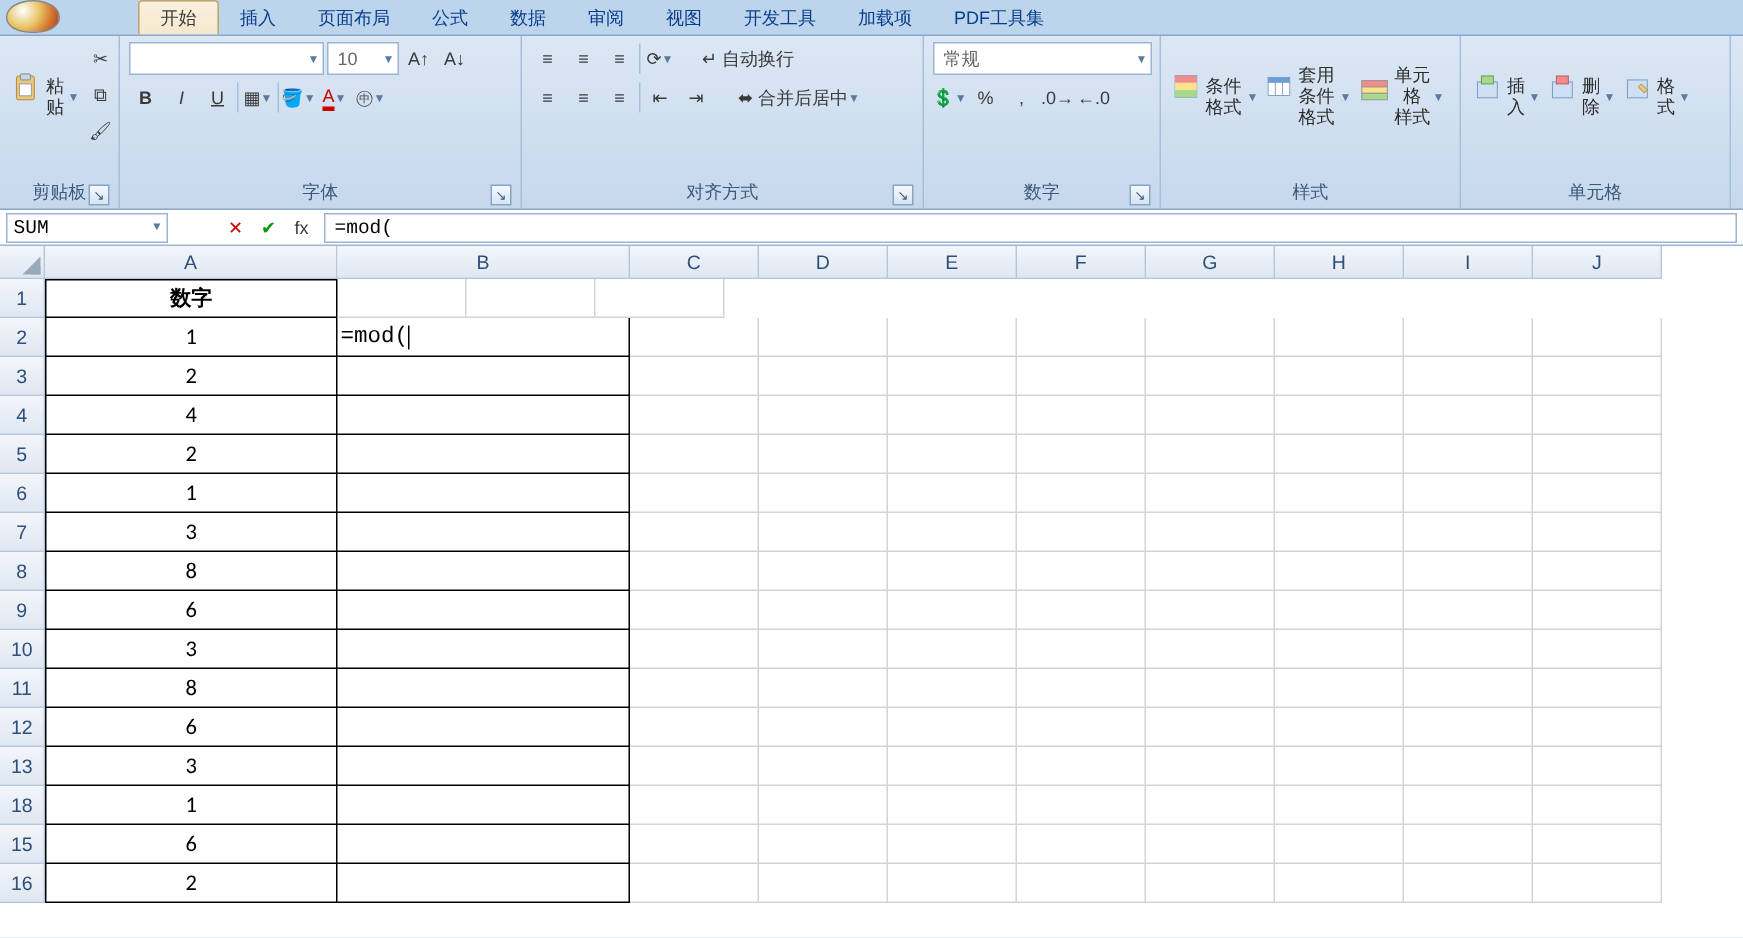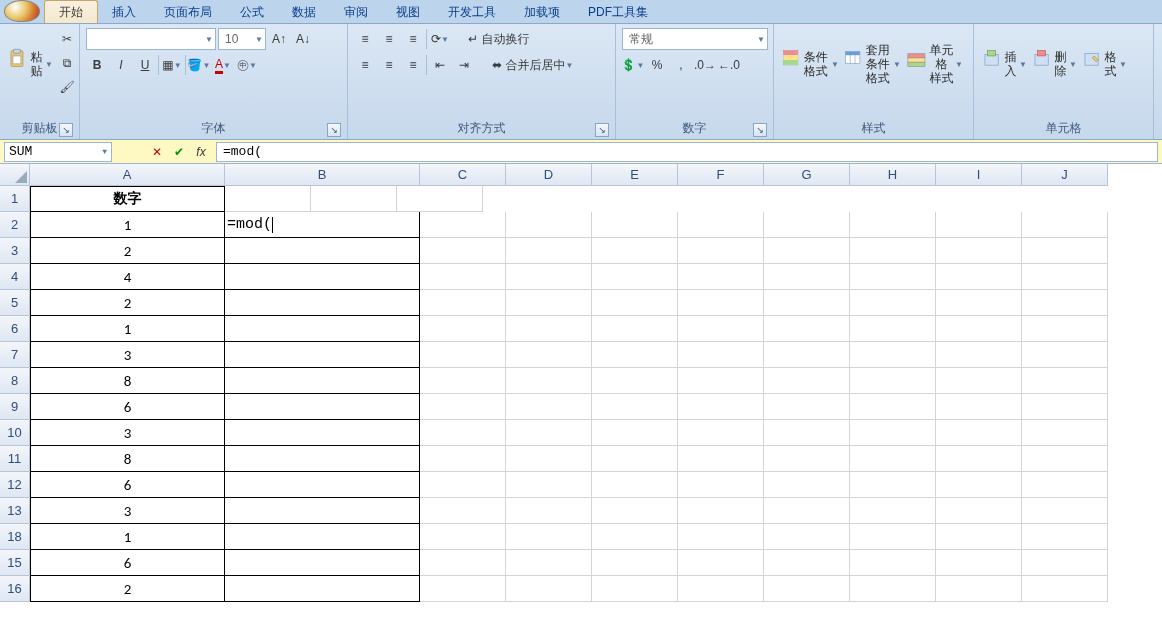--- a/index.html
+++ b/index.html
@@ -1,40 +1,40 @@
 <!DOCTYPE html>
 <html><head>
 <meta charset="utf-8">
 <style>
 * { box-sizing: border-box; margin: 0; padding: 0; }
 body { font-family: "Microsoft YaHei", SimSun, Arial, sans-serif; font-size: 12px; background: #bcd4ec; overflow: hidden; }
 
 .tabstrip { display: flex; align-items: flex-end; background: #bcd4ec; height: 24px; border-bottom: 1px solid #8aa8c7; padding-left: 4px; }
 .office-btn { width: 36px; height: 22px; background: radial-gradient(circle at 30% 30%, #fff, #e8c66a 40%, #d4772c 70%, #a33 100%); border-radius: 50% 50% 45% 45%; border: 1px solid #888; margin-right: 4px; margin-bottom: 1px; }
 .tab { padding: 3px 14px 2px; color: #0a3e8c; cursor: pointer; border-radius: 3px 3px 0 0; }
-.tab.active { background: linear-gradient(#faf0de,#f4e9cd); border: 1px solid #c3a56b; border-bottom: none; color: #3b3b3b; }
+.tab.active { background: linear-gradient(#faf0de,#f4e9cd); border: 1px solid #c3a56b; border-bottom: none; color: #3b3b3b; margin-left: 48px; }
 
 .ribbon { display: flex; background: linear-gradient(#dbe7f4,#c6d8ec); border-bottom: 1px solid #8aa8c7; height: 116px; }
 .group { border-right: 1px solid #a6bfdb; display: flex; flex-direction: column; padding: 2px 4px 0; }
 .group-body { flex: 1; display: flex; align-items: flex-start; gap: 2px; padding: 2px; }
 .group-label { text-align: center; font-size: 12px; color: #3c5a7c; padding: 2px 0; position: relative; }
 .group-label .dialog-launch { position: absolute; right: 2px; bottom: 2px; width: 14px; height: 14px; border: 1px solid #89a5c4; background: linear-gradient(#f3f8fd,#d8e4f2); font-size: 9px; line-height: 12px; color: #3c5a7c; }
 
 .bigbtn { display: flex; flex-direction: row; align-items: center; justify-content: center; width: 48px; height: 72px; border: 1px solid transparent; border-radius: 3px; cursor: pointer; }
 .bigbtn .ico { width: 30px; height: 30px; margin-bottom: 2px; }
 .bigbtn .lbl { font-size: 12px; color: #2c2c2c; text-align: center; line-height: 14px; }
 .drop-arrow { font-size: 8px; color: #5a7aa0; }
 
 .vcol { display: flex; flex-direction: column; gap: 2px; }
 .smallrow { display: flex; gap: 2px; align-items: center; }
 .smbtn { width: 22px; height: 22px; border: 1px solid transparent; display: flex; align-items: center; justify-content: center; font-size: 12px; color: #3a3a3a; cursor: pointer; border-radius: 2px; }
 .combo { height: 22px; border: 1px solid #9cb5d2; background: #fff; display: flex; align-items: center; padding: 0 2px 0 6px; font-size: 12px; color: #666; }
 .combo .da { margin-left: auto; font-size: 8px; color: #5a7aa0; padding-left: 4px; }
 
-.fbar { display: flex; align-items: center; background: #fef9c3; border-bottom: 1px solid #9cb5d2; height: 24px; }
+.fbar { display: flex; align-items: center; background: #ffffff; border-bottom: 1px solid #9cb5d2; height: 24px; }
 .namebox { width: 108px; height: 20px; margin: 0 4px; border: 1px solid #9cb5d2; background: #fff; display: flex; align-items: center; padding: 0 4px; font-family: "Courier New", monospace; font-size: 13px; }
 .namebox .da { margin-left: auto; font-size: 8px; color: #5a7aa0; }
 .feditbtns { display: flex; gap: 0; margin-left: 30px; }
 .fbtn { width: 22px; height: 20px; display: flex; align-items: center; justify-content: center; color: #3a3a3a; cursor: pointer; }
 .fbar-input { flex: 1; height: 20px; margin: 0 4px; border: 1px solid #9cb5d2; background: #fff; font-family: "Courier New", monospace; font-size: 13px; padding: 0 6px; color: #000; }
 
 .sheet-wrap { background: #fff; display: flex; height: calc(625px - 24px - 116px - 24px); }
 .rowhdrs { display: flex; flex-direction: column; }
 .corner { width: 30px; height: 22px; background: linear-gradient(#f3f6fb,#dfe7f2); border-right: 1px solid #b4c5dc; border-bottom: 1px solid #b4c5dc; position: relative; }
 .corner::after { content:""; position:absolute; right:2px; bottom:2px; border:6px solid transparent; border-right-color:#9ab; border-bottom-color:#9ab; }
@@ -276,21 +276,21 @@
       <span class="da">▼</span>
     </div>
   <div class="feditbtns">
     <div class="fbtn">
         <span style="color:#c00">✕</span>
       </div>
     <div class="fbtn">
         <span style="color:#090">✔</span>
       </div>
     <div class="fbtn">
-        <span style="font-style:italic">fx</span>
+        <span style="">fx</span>
       </div>
   </div>
   <input class="fbar-input" value="=mod(" style="">
 </div>
 
 <div class="sheet-wrap">
   <div class="rowhdrs">
     <div class="corner"></div>
     <div class="rowhdr">1</div>
     <div class="rowhdr">2</div>

